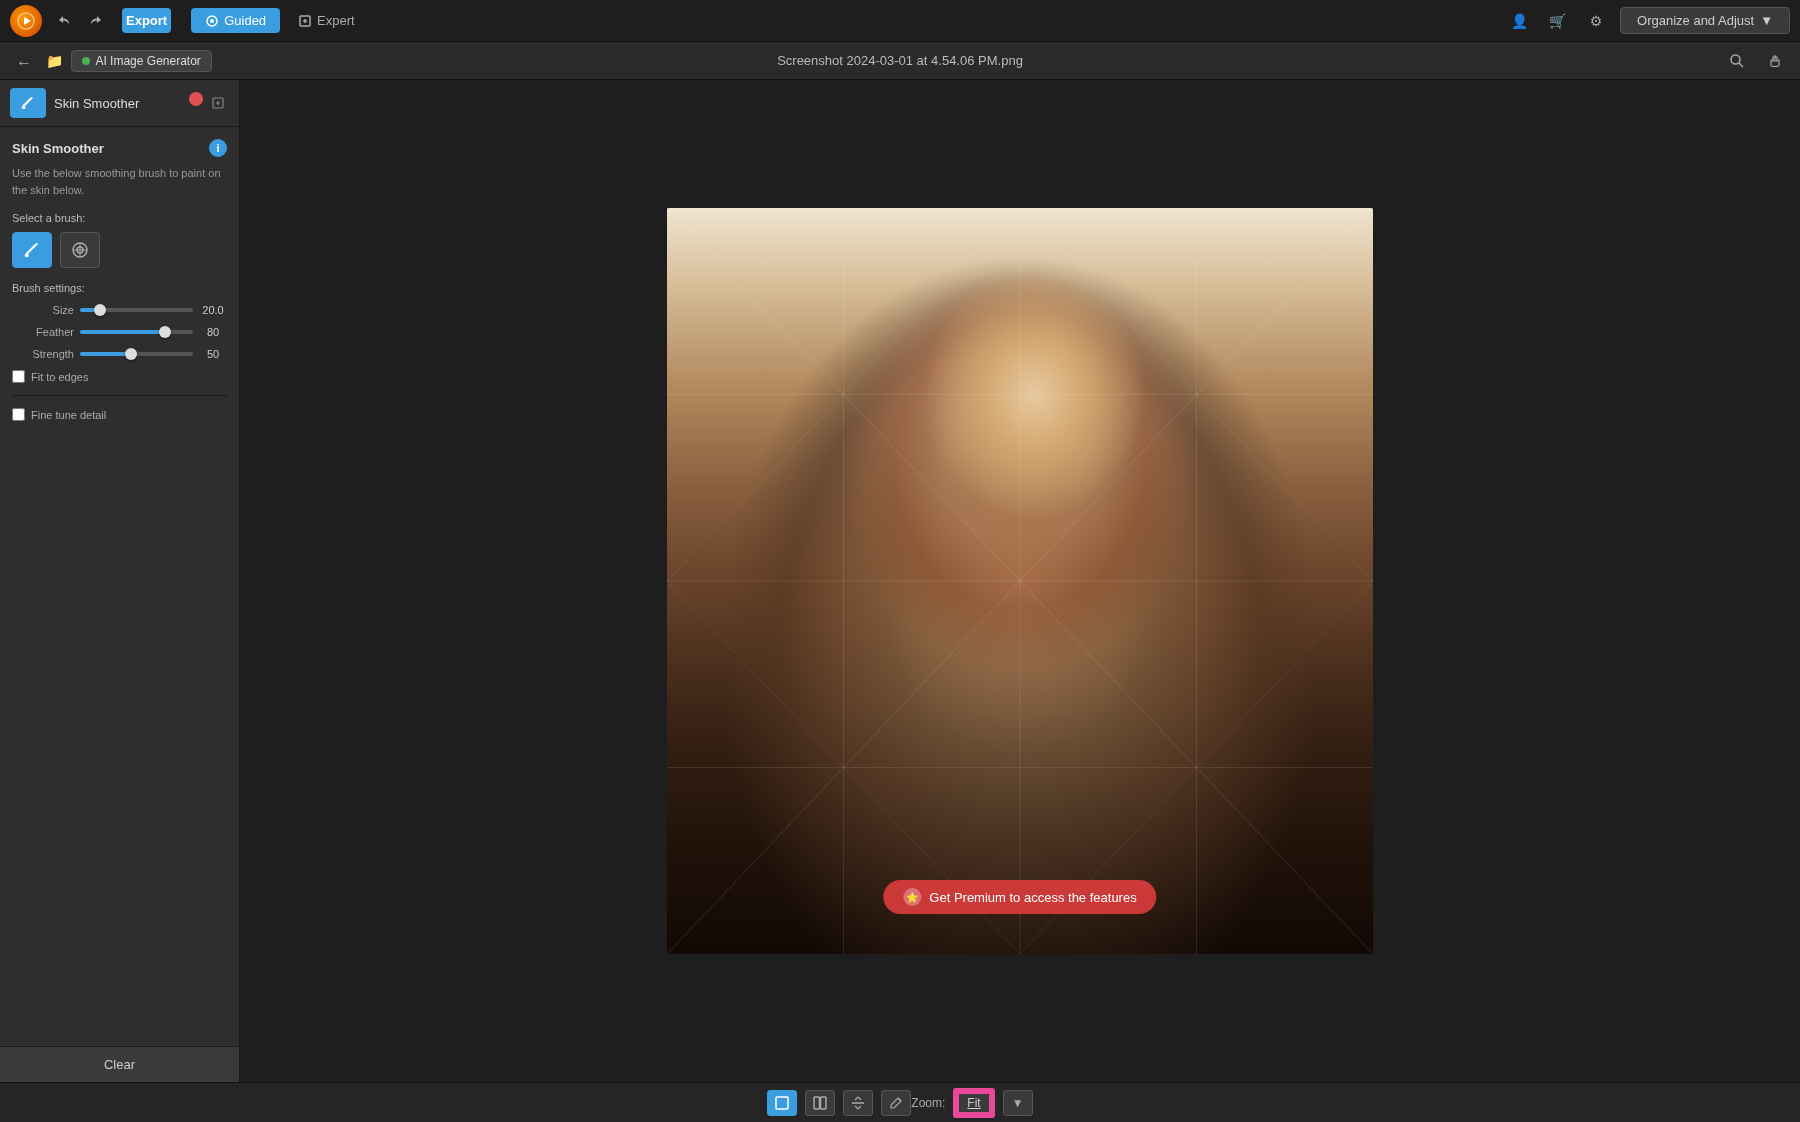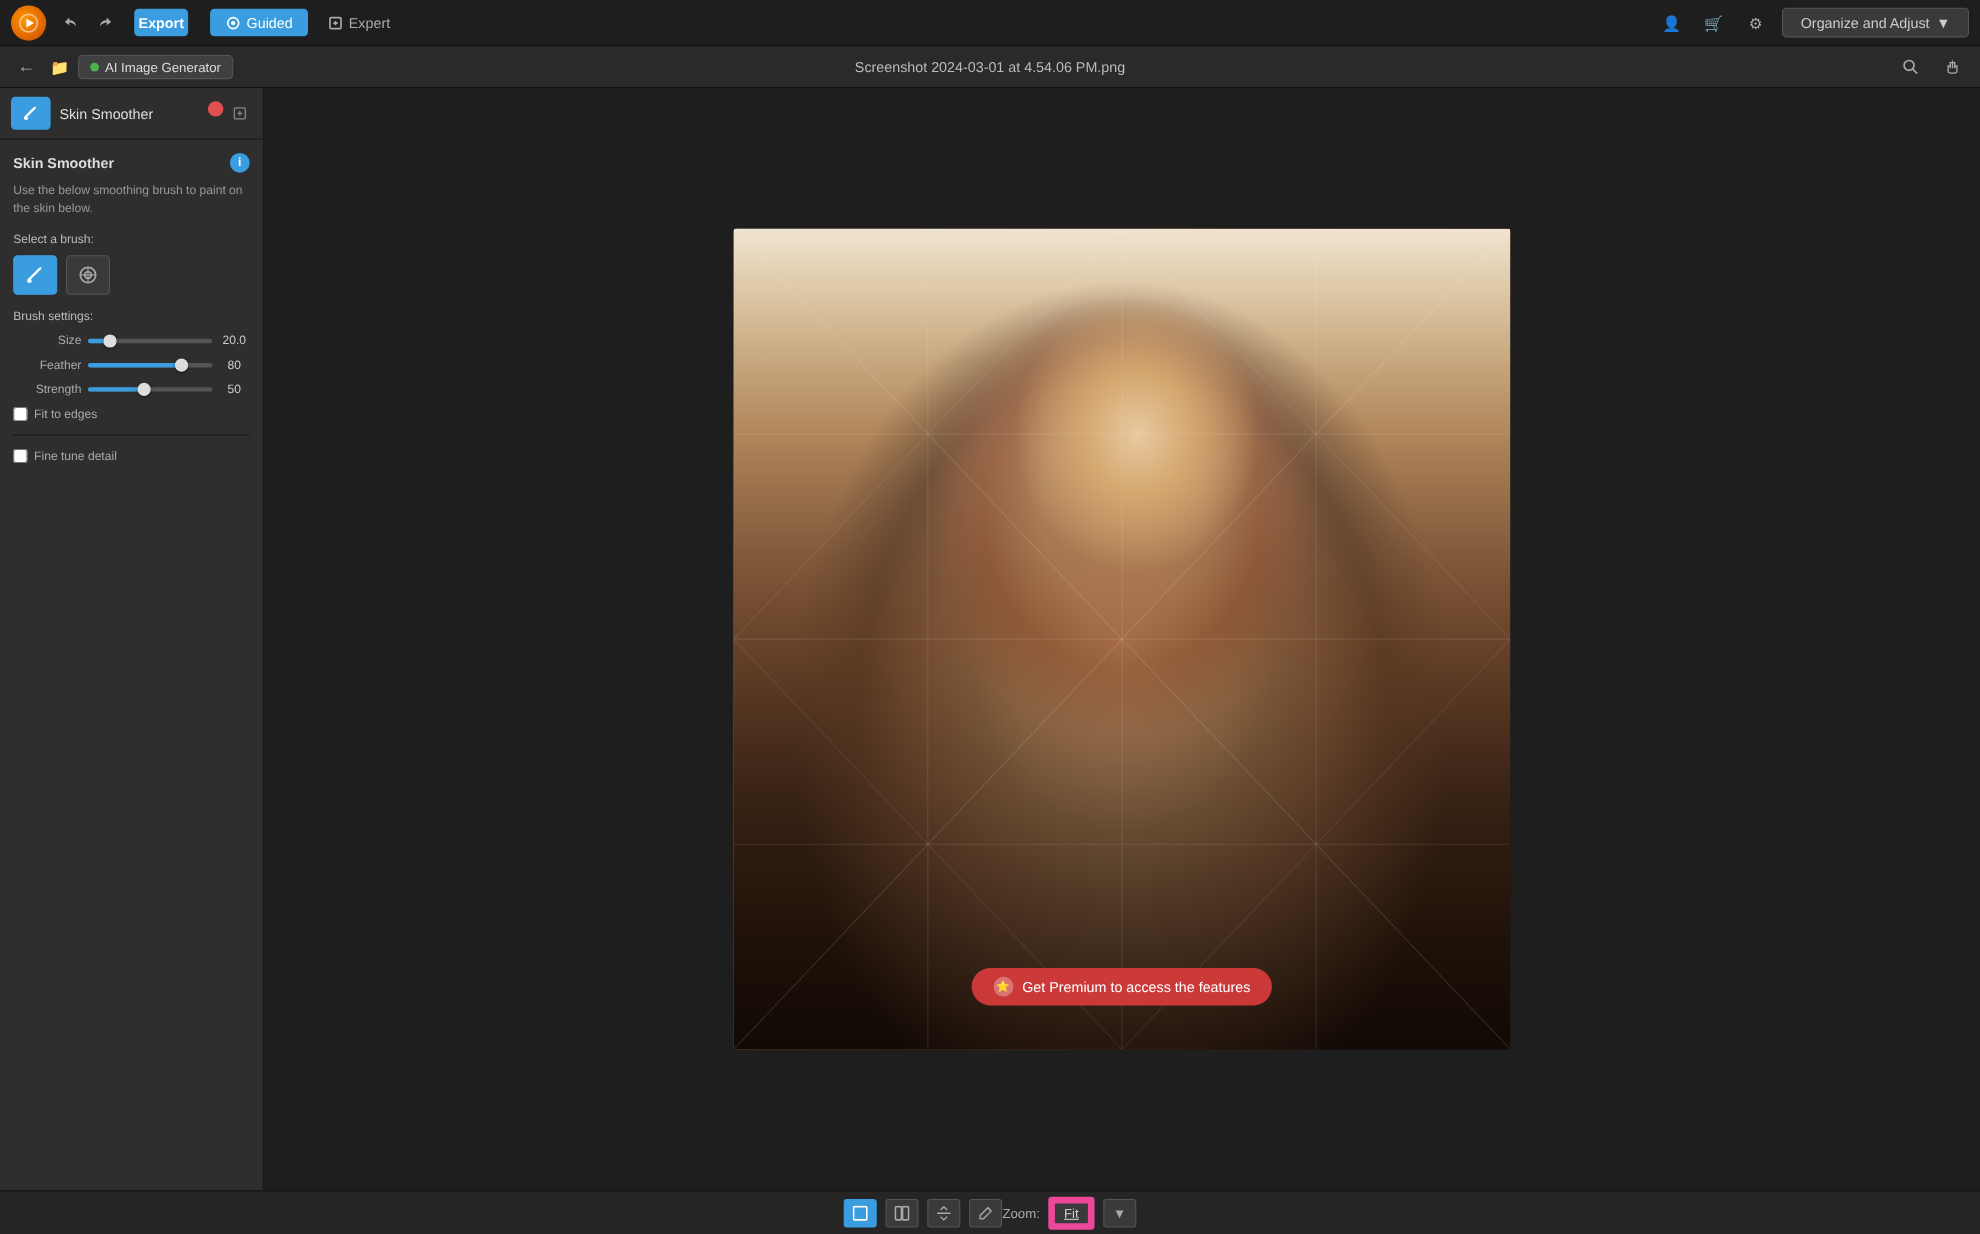--- a/index.html
+++ b/index.html
@@ -683,20 +683,21 @@
       </div>
 
       <div class="divider"></div>
 
       <div class="checkbox-row">
         <input type="checkbox" id="fine-tune" style="">
         <label class="checkbox-label" for="fine-tune">Fine tune detail</label>
       </div>
     </div>
 
+    <button class="clear-btn">Clear</button>
   </div>
 
   <div class="canvas-area">
     <div class="photo-container">
 
       <div class="photo-bg">
         <div class="photo-face"></div>
 
         <div style="position:absolute;inset:0;background:
           radial-gradient(ellipse 160px 180px at 52% 25%, #e8c9a0 0%, #d4a870 30%, transparent 70%),

